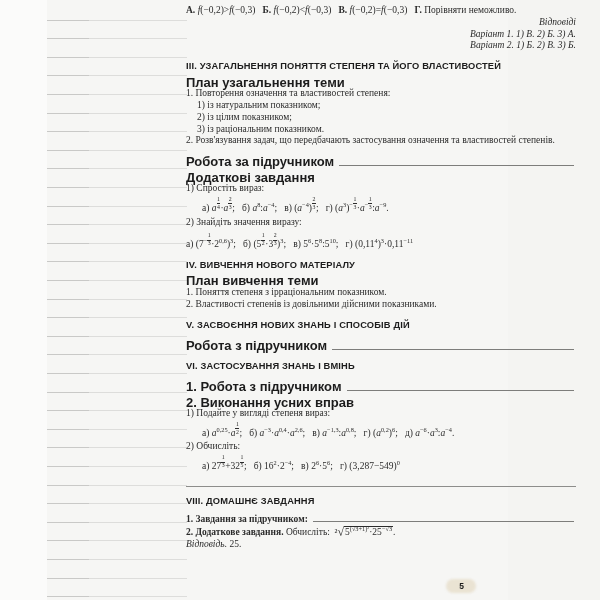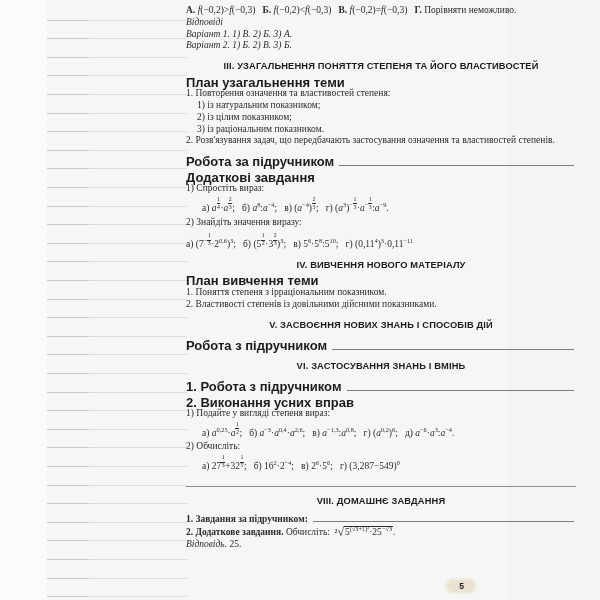--- a/index.html
+++ b/index.html
@@ -6,23 +6,23 @@
   html,body { width:600px; height:600px; }
   body { font-family:"Liberation Serif", serif; background:#f4f4f2; overflow:hidden; }
   .page { position:relative; width:508px; height:600px; background:#f6f6f4; }
   .edge { position:absolute; left:0; top:0; width:47px; height:600px; background:#fbfbfa; }
   .rules { position:absolute; left:47px; top:2px; width:140px; height:596px;
            background:repeating-linear-gradient(to bottom, transparent 0px, transparent 17.6px, #dddddb 17.6px, #dddddb 18.6px); }
   .rules-dark { position:absolute; left:47px; top:2px; width:42px; height:596px;
            background:repeating-linear-gradient(to bottom, transparent 0px, transparent 17.6px, #c9c9c7 17.6px, #c9c9c7 18.6px); }
   .content { position:absolute; left:186px; top:5px; width:390px; color:#2b2b2b; }
   p { font-size:9.5px; line-height:11.8px; color:#2b2b2b; }
-  .italic { font-style:italic; }
+  .italic { font-style:italic;text-align:right; }
   h3 { font-family:"Liberation Sans", sans-serif; font-size:9.3px; font-weight:bold; color:#1c1c1c;
-       letter-spacing:0.15px; line-height:11.5px; margin:9px 8px 3px;text-align:center; }
+       letter-spacing:0.15px; line-height:11.5px; margin:9px 0 3px; }
   .subhead { font-family:"Liberation Sans", sans-serif; font-size:13px; font-weight:bold; color:#1c1c1c;
              line-height:11.5px; margin-top:4px; }
   .hang { padding-left:11px; text-indent:-11px; }
   .sub { padding-left:11px; }
   .fillrow { display:flex; align-items:flex-end; margin:5px 0 2px; }
   .fillrow .fill { flex:1; border-bottom:0.8px solid #7d7d7b; margin:0 2px 1.5px 5px; height:10px; }
   .blankline { border-bottom:0.9px solid #8d8d8b; height:9px; margin:5px 0 3px; }
   .math { margin:2px 16px; }
   .math.tall { margin:5px 0 7px; }
   .sup { font-size:6.3px; vertical-align:4px; line-height:0; letter-spacing:0; }

